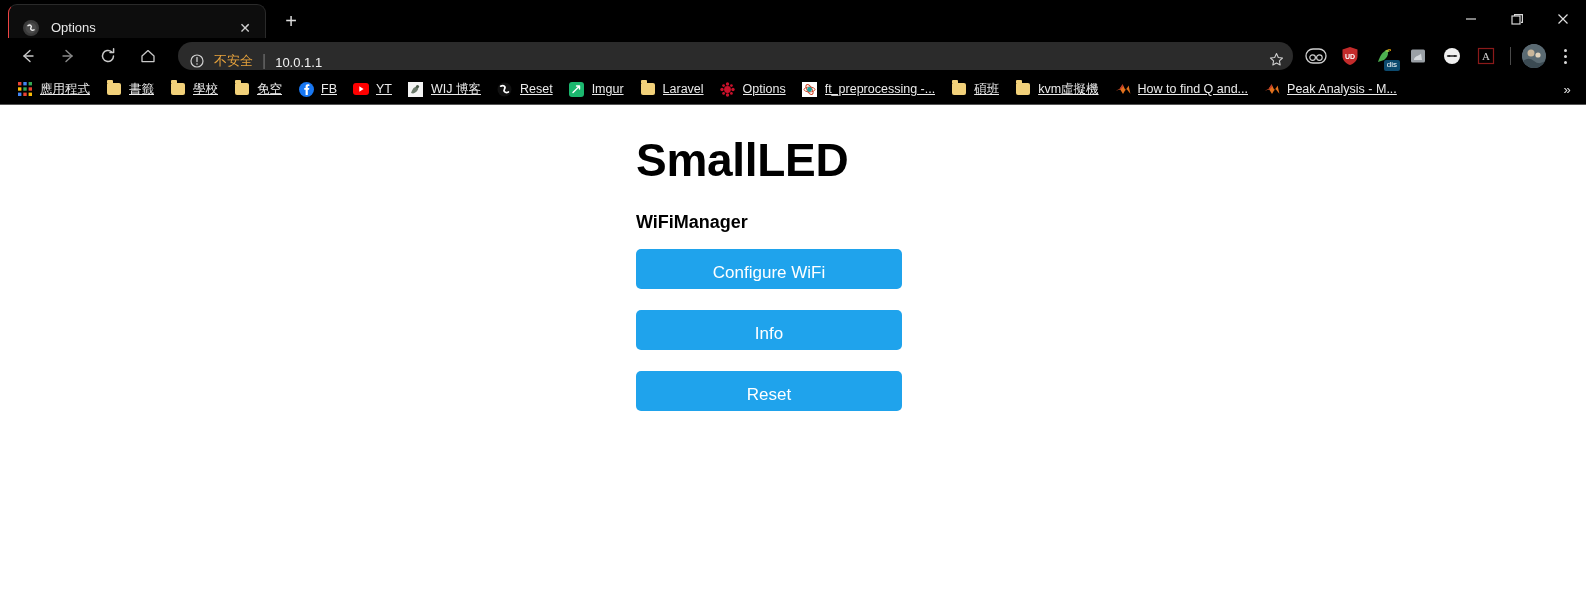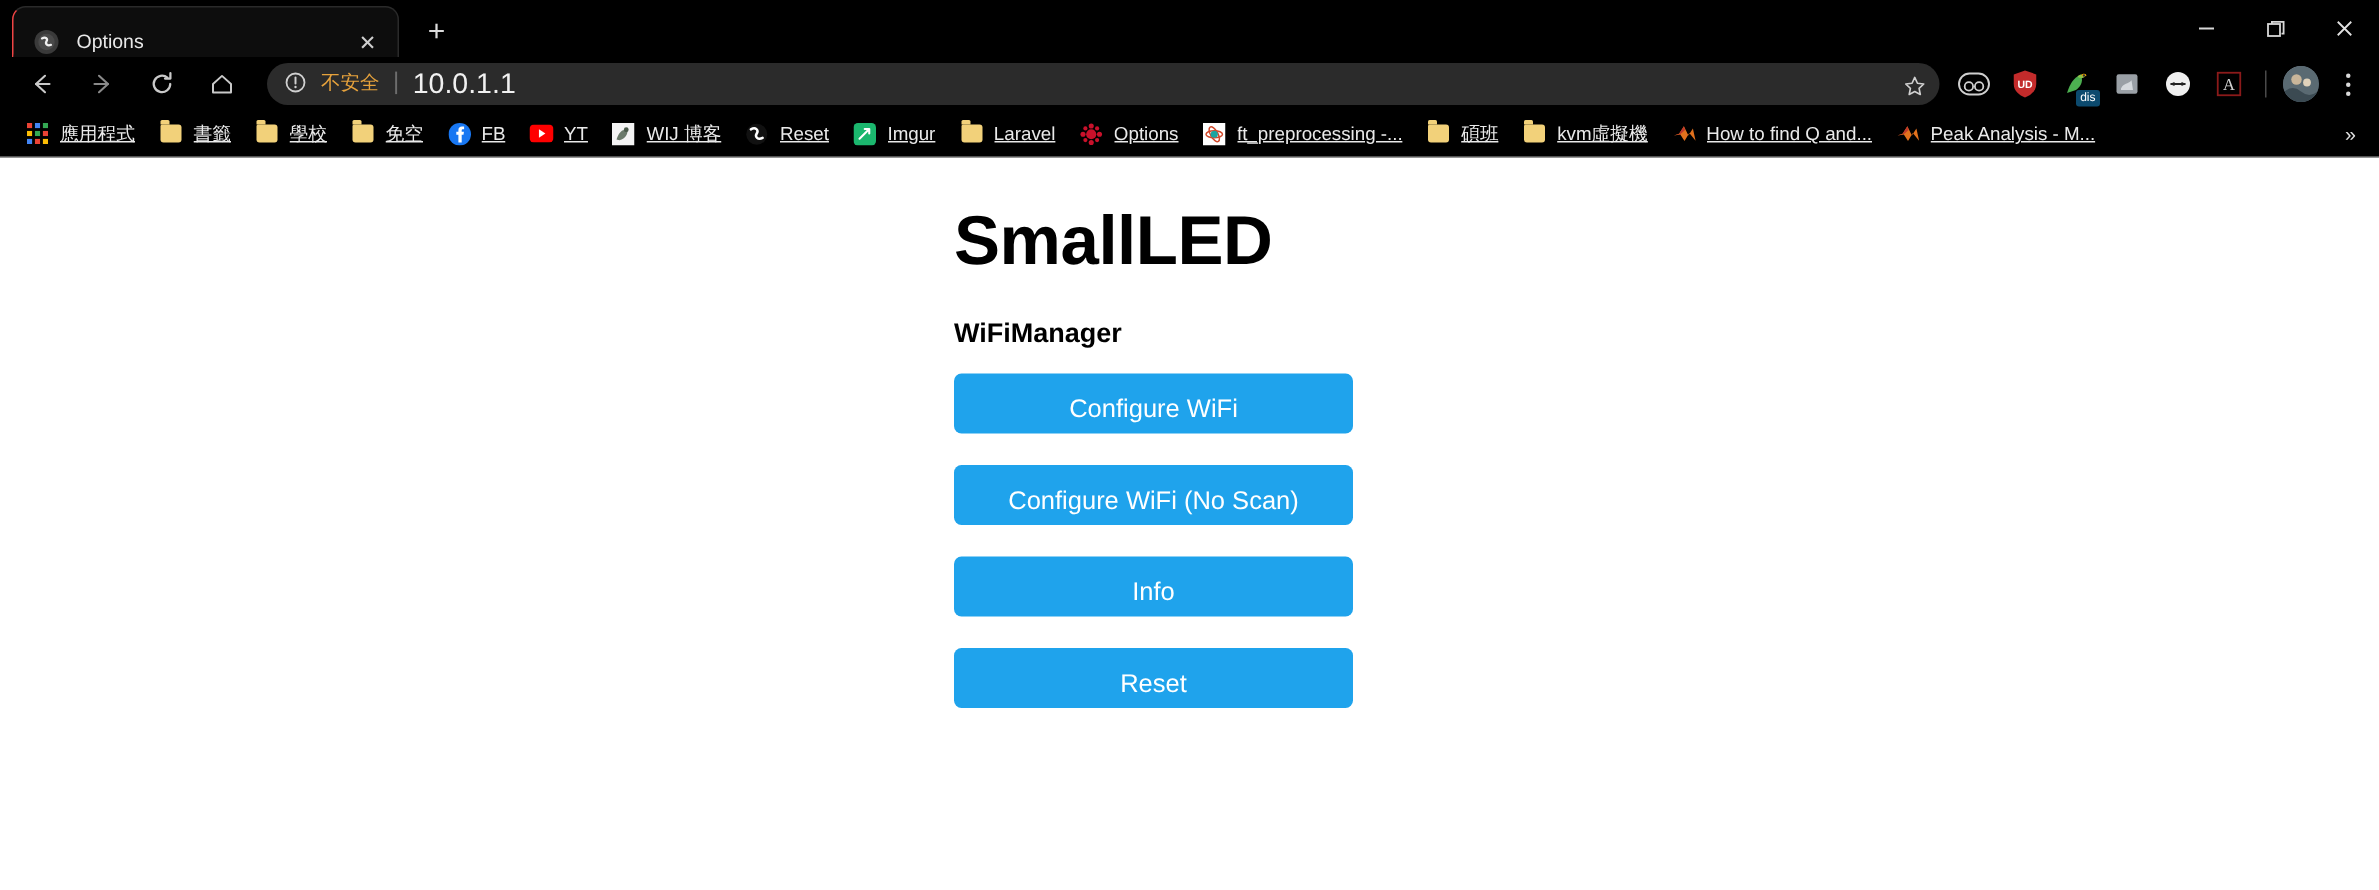--- a/index.html
+++ b/index.html
@@ -86,33 +86,33 @@
     width: 30px; height: 30px; margin: 0 5px;
     display: flex; align-items: center; justify-content: center;
     color: #c9c9c9; flex: none;
   }
   .omnibox {
     flex: 1;
     height: 28px;
     background: #2b2b2b;
     border-radius: 14px;
     display: flex;
-    align-items: flex-start;
+    align-items: flex-end;
     padding: 4px 6px 0 10px;
     margin: 0 6px 0 10px;
     min-width: 0;
   }
   .omni-info {
     width: 18px; height: 18px; flex: none;
     display: flex; align-items: center; justify-content: center;
     color: #d0d0d0; margin-right: 8px;
   }
   .omni-warn { color: #e6a23c; font-size: 13px; white-space: nowrap; flex: none; }
   .omni-sep { color: #6d6d6d; margin: 0 9px; flex: none; }
-  .omni-url { color: #f1f1f1; font-size: 19px; white-space: nowrap; overflow: hidden; text-overflow: ellipsis; flex: 1; }
+  .omni-url { color: #f1f1f1; font-size: 13px; white-space: nowrap; overflow: hidden; text-overflow: ellipsis; flex: 1; }
   .omni-star { width: 22px; height: 22px; flex: none; display: flex; align-items: center; justify-content: center; color: #cfcfcf; }
 
   .exticons { display: flex; align-items: center; flex: none; }
   .ext {
     width: 28px; height: 28px; margin: 0 3px;
     display: flex; align-items: center; justify-content: center;
     position: relative; flex: none;
   }
   .ext-badge {
     position: absolute; bottom: -1px; right: -2px;
@@ -527,19 +527,18 @@
     <div class="bm-overflow">»</div>
   </div>
 
   <div class="chrome-divider"></div>
 
   <div class="viewport">
     <div class="page">
       <div class="page-title">SmallLED</div>
       <div class="page-subtitle">WiFiManager</div>
       <button class="wm-button">Configure WiFi</button>
-      <button class="wm-button">Configure WiFi (No Scan)</button>
       <button class="wm-button">Info</button>
       <button class="wm-button">Reset</button>
     </div>
   </div>
 
 </div>
 
 </body></html>

